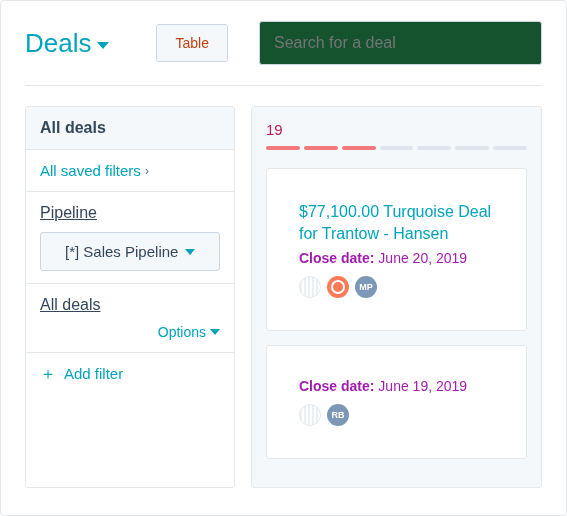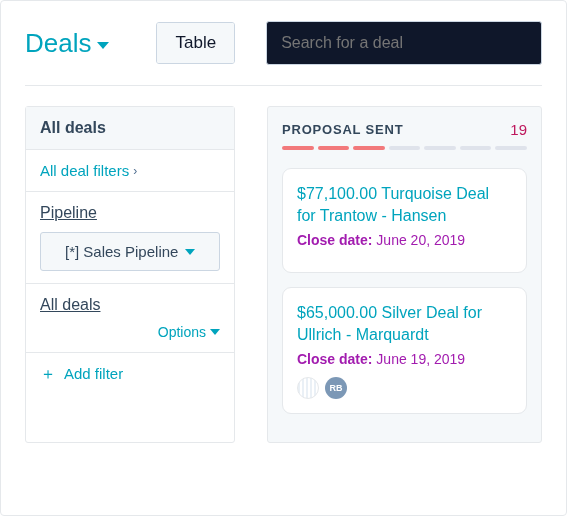--- a/index.html
+++ b/index.html
@@ -2,25 +2,25 @@
 <html><head>
 <meta charset="utf-8">
 <style>
 * { box-sizing: border-box; margin: 0; padding: 0; }
 body { font-family: -apple-system, BlinkMacSystemFont, "Segoe UI", Helvetica, Arial, sans-serif; background: #fff; width: 567px; height: 516px; border: 1px solid #e5e8eb; border-radius: 4px; overflow: hidden; }
 .container { padding: 20px 24px 0 24px; }
 .top-row { display: flex; align-items: center; gap: 31px; margin-bottom: 20px; }
 .page-title { color: #00a4bd; font-size: 26px; font-weight: 400; display: flex; align-items: center; gap: 6px; cursor: pointer; }
 .page-title .caret { border-left: 6px solid transparent; border-right: 6px solid transparent; border-top: 7px solid #00a4bd; margin-top: 4px; }
 .view-toggle { display: flex; border: 1px solid #cbd6e2; border-radius: 3px; overflow: hidden; margin-left: 16px; }
-.view-btn { padding: 10px 18px; font-size: 17px; color: #0f172a; background: #f5f8fa; border: none; cursor: pointer; }
+.view-btn { padding: 10px 18px; font-size: 14px; color: #c2410c; background: #f5f8fa; border: none; cursor: pointer; }
 .view-btn.active { background: #cbd6e2; }
-.search { flex: 1; border: 1px solid #cbd6e2; border-radius: 3px; padding: 12px 14px; font-size: 16px; color: #7c98b6; background: #0f172a; min-width: 0; }
+.search { flex: 1; border: 1px solid #cbd6e2; border-radius: 3px; padding: 12px 14px; font-size: 16px; color: #7c98b6; background: #14532d; min-width: 0; }
 .hr { border: none; border-top: 1px solid #e5e8eb; margin: 0 0 20px 0; }
-.body-row { display: flex; gap: 32px; }
+.body-row { display: flex; gap: 16px; }
 .sidebar { width: 210px; border: 1px solid #e5e8eb; border-radius: 3px; background: #fff; }
 .sidebar-header { background: #f5f8fa; padding: 12px 14px; font-size: 16px; font-weight: 600; color: #33475b; border-bottom: 1px solid #e5e8eb; }
 .sidebar-section { padding: 12px 14px; border-bottom: 1px solid #e5e8eb; }
 .sidebar-section:last-child { border-bottom: none; }
 .saved-filters { color: #00a4bd; font-size: 15px; cursor: pointer; display: flex; align-items: center; gap: 4px; }
 .chev-right { font-size: 12px; color: #516f90; }
 .label-dark { color: #33475b; font-size: 16px; font-weight: 500; margin-bottom: 10px; text-decoration: underline; }
 .select { border: 1px solid #cbd6e2; border-radius: 3px; padding: 10px 24px; display: flex; align-items: center; justify-content: space-between; cursor: pointer; background: #f5f8fa; }
 .select-text { color: #33475b; font-size: 15px; }
 .caret-teal { border-left: 5px solid transparent; border-right: 5px solid transparent; border-top: 6px solid #00a4bd; }
@@ -28,21 +28,21 @@
 .options-link { color: #00a4bd; font-size: 14px; display: flex; align-items: center; gap: 4px; cursor: pointer; }
 .add-filter { color: #00a4bd; font-size: 15px; display: flex; align-items: center; gap: 8px; cursor: pointer; }
 .plus { font-size: 16px; color: #00a4bd; line-height: 1; }
 .board { flex: 1; border: 1px solid #e5e8eb; background: #f5f8fa; border-radius: 3px; padding: 14px; min-width: 0; }
 .col-head { display: flex; justify-content: space-between; align-items: center; margin-bottom: 8px; }
 .col-title { color: #33475b; font-size: 13px; font-weight: 600; letter-spacing: 0.8px; }
 .col-count { color: #be185d; font-size: 15px; }
 .progress { display: flex; gap: 4px; margin-bottom: 18px; }
 .seg { flex: 1; height: 4px; border-radius: 2px; background: #dfe3eb; }
 .seg.fill { background: #f2797b; }
-.card { background: #fff; border: 1px solid #e5e8eb; border-radius: 9px; padding: 14px; margin-bottom: 14px; }
+.card { background: #fff; border: 1px solid #e5e8eb; border-radius: 3px; padding: 32px; margin-bottom: 14px; }
 .card-title { color: #00a4bd; font-size: 16px; line-height: 1.35; margin-bottom: 6px; cursor: pointer; }
 .close-line { color: #a21caf; font-size: 14px; margin-bottom: 10px; }
 .close-line .lbl { font-weight: 600; }
 .avatars { display: flex; gap: 6px; align-items: center; }
 .av { width: 22px; height: 22px; border-radius: 50%; display: flex; align-items: center; justify-content: center; font-size: 9px; font-weight: 600; color: #fff; }
 .av-stripe { background: repeating-linear-gradient(90deg, #eaf0f6 0 2px, #fff 2px 4px); border: 1px solid #e5e8eb; }
 .av-orange { background: #ff7a59; }
 .av-orange::before { content: ""; width: 10px; height: 10px; border: 2px solid #fff; border-radius: 50%; display: block; position: relative; }
 .av-gray { background: #7c98b6; }
 </style>
@@ -59,21 +59,21 @@
       <button class="view-btn">Table</button>
     </div>
     <input class="search" placeholder="Search for a deal" style="">
   </div>
   <hr class="hr">
   <div class="body-row">
     <div class="sidebar">
       <div class="sidebar-header">All deals</div>
       <div class="sidebar-section">
         <div class="saved-filters">
-          <span>All deal filters</span>
+          <span>All saved filters</span>
           <span class="chev-right">›</span>
         </div>
       </div>
       <div class="sidebar-section">
         <div class="label-dark">Pipeline</div>
         <div class="select">
           <span class="select-text">[*] Sales Pipeline</span>
           <span class="caret-teal"></span>
         </div>
       </div>
@@ -89,43 +89,46 @@
       <div class="sidebar-section">
         <div class="add-filter">
           <span class="plus">＋</span>
           <span>Add filter</span>
         </div>
       </div>
     </div>
 
     <div class="board">
       <div class="col-head">
-        <div class="col-title">PROPOSAL SENT</div>
         <div class="col-count">19</div>
       </div>
       <div class="progress" id="progress-bar">
           <div class="seg fill"></div>
           <div class="seg fill"></div>
           <div class="seg fill"></div>
           <div class="seg"></div>
           <div class="seg"></div>
           <div class="seg"></div>
           <div class="seg"></div>
         </div>
 
       <div class="card">
         <div class="card-title">$77,100.00 Turquoise Deal for Trantow - Hansen</div>
         <div class="close-line">
           <span class="lbl">Close date:</span>
           <span>June 20, 2019</span>
         </div>
+        <div class="avatars">
+          <span class="av av-stripe"></span>
+          <span class="av av-orange"></span>
+          <span class="av av-gray">MP</span>
+        </div>
       </div>
 
       <div class="card">
-        <div class="card-title">$65,000.00 Silver Deal for Ullrich - Marquardt</div>
         <div class="close-line">
           <span class="lbl">Close date:</span>
           <span>June 19, 2019</span>
         </div>
         <div class="avatars">
           <span class="av av-stripe"></span>
           <span class="av av-gray">RB</span>
         </div>
       </div>
     </div>

